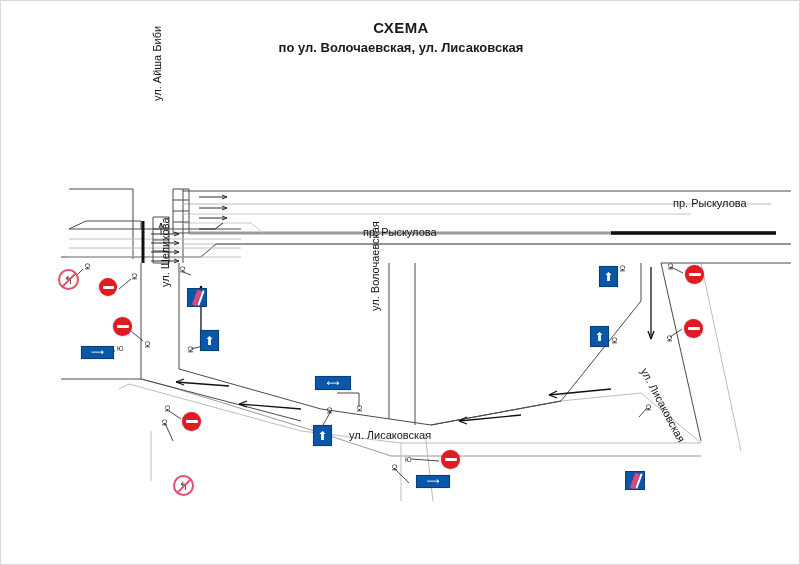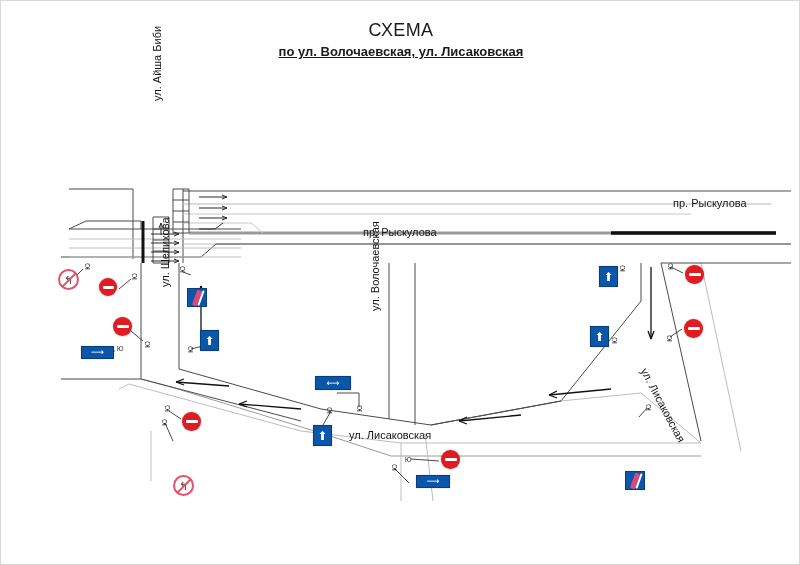--- a/index.html
+++ b/index.html
@@ -1,23 +1,23 @@
 <!DOCTYPE html>
 <html><head>
 <meta charset="utf-8">
 <style>
   html,body{margin:0;padding:0;background:#fff;}
   body{width:800px;height:565px;font-family:"Liberation Sans",sans-serif;}
   #page{position:relative;width:800px;height:565px;background:#fff;
         border:1px solid #d8d8d8;box-sizing:border-box;overflow:hidden;}
   #title{position:absolute;left:0;top:16px;width:800px;text-align:center;}
   #title .ln{display:block;color:#1a1a1a;line-height:1.45;}
-  .t1{font-size:18px;font-weight:normal;letter-spacing:.4px;}
+  .t1{font-size:15px;font-weight:bold;letter-spacing:.4px;}
   .t2{font-size:13px;font-weight:bold;}
-  .t3{font-size:13px;font-weight:bold;text-decoration:underline;}
+  .t3{font-size:13px;font-weight:bold;}
   svg{position:absolute;left:0;top:0;}
   .lbl{position:absolute;color:#141414;font-size:11px;white-space:nowrap;
        font-family:"Liberation Sans",sans-serif;}
   .mk{position:absolute;font-size:6.5px;color:#222;white-space:nowrap;
       font-family:"Liberation Sans",sans-serif;}
   .sign{position:absolute;}
   
   .noentry{border-radius:50%;background:#e01b22;box-shadow:0 0 2px rgba(0,0,0,.35);
            display:flex;align-items:center;justify-content:center;}
   .noentry i{display:block;background:#fff;border-radius:1px;}

